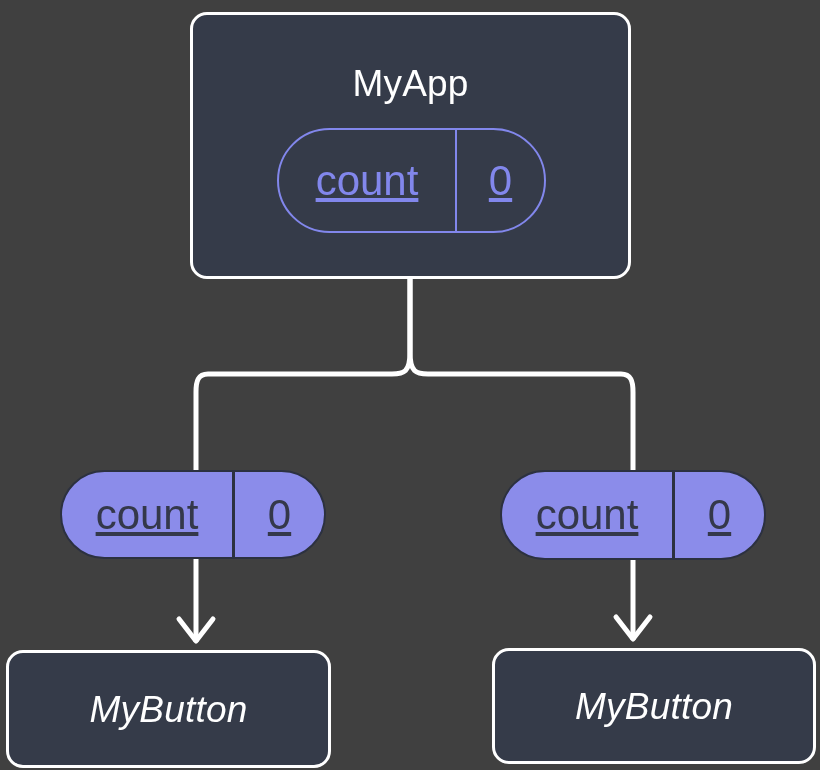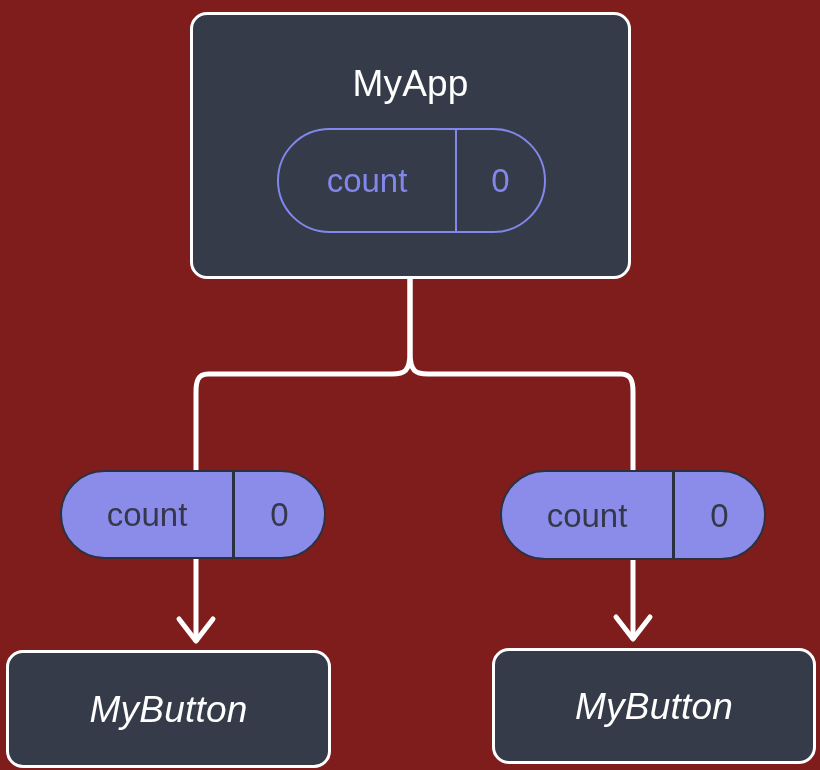--- a/index.html
+++ b/index.html
@@ -10,21 +10,21 @@
   body {
     width: 820px;
     height: 770px;
     overflow: hidden;
     font-family: "Liberation Sans", sans-serif;
   }
   #stage {
     position: relative;
     width: 820px;
     height: 770px;
-    background: #7f1d1d;
+    background: #404040;
   }
   #edges {
     position: absolute;
     left: 0;
     top: 0;
     width: 820px;
     height: 770px;
     pointer-events: none;
   }
 
@@ -65,23 +65,24 @@
     box-sizing: border-box;
     display: flex;
     align-items: stretch;
     border-radius: 999px;
     overflow: hidden;
   }
   .pill .cell {
     display: flex;
     align-items: center;
     justify-content: center;
-    font-size: 33px;
+    font-size: 42px;
     line-height: 1;
     white-space: nowrap;
+    text-decoration: underline;
   }
   .pill .cell.key {
     flex: 0 0 auto;
   }
   .pill .cell.val {
     flex: 1 1 auto;
   }
 
   
   .pill.outline {

